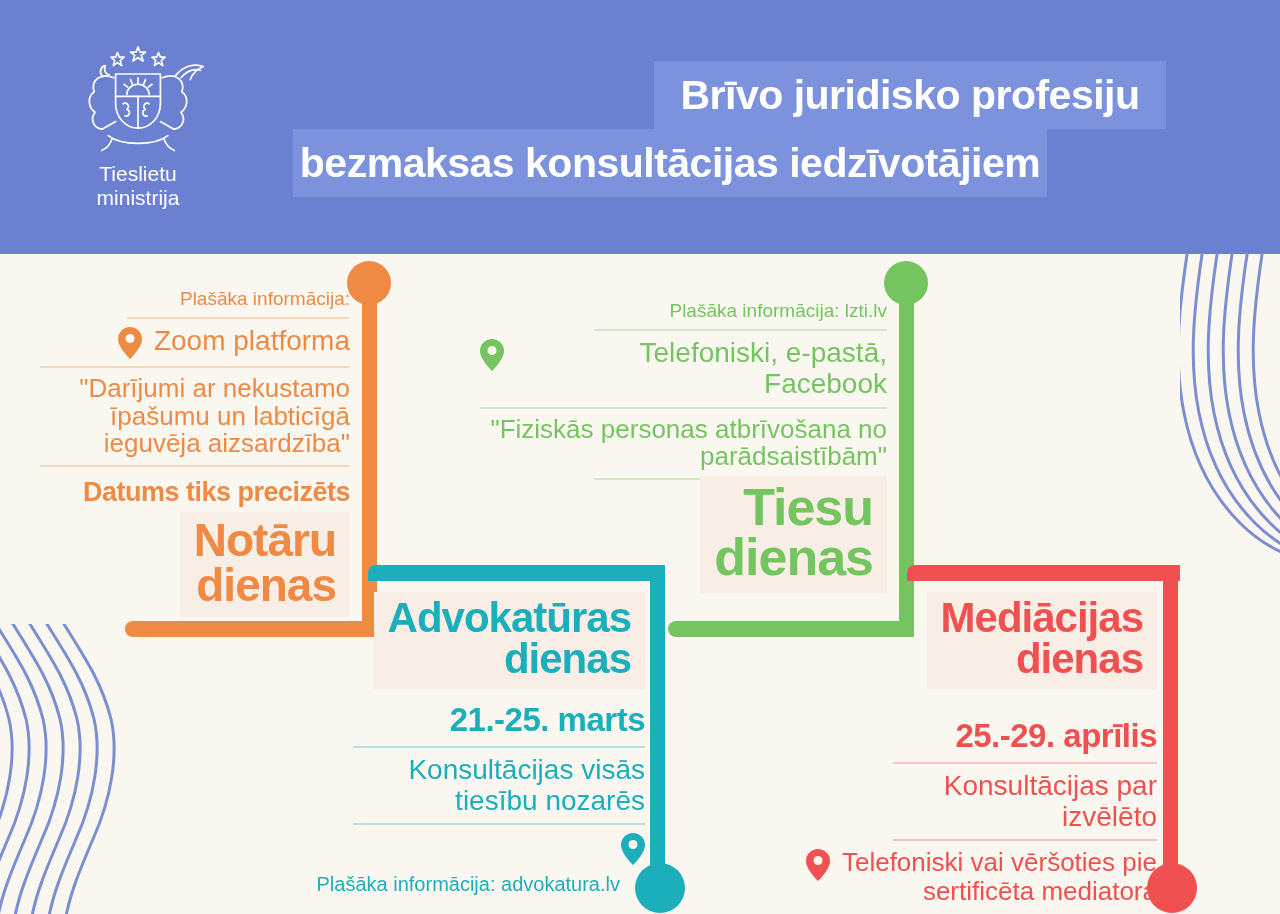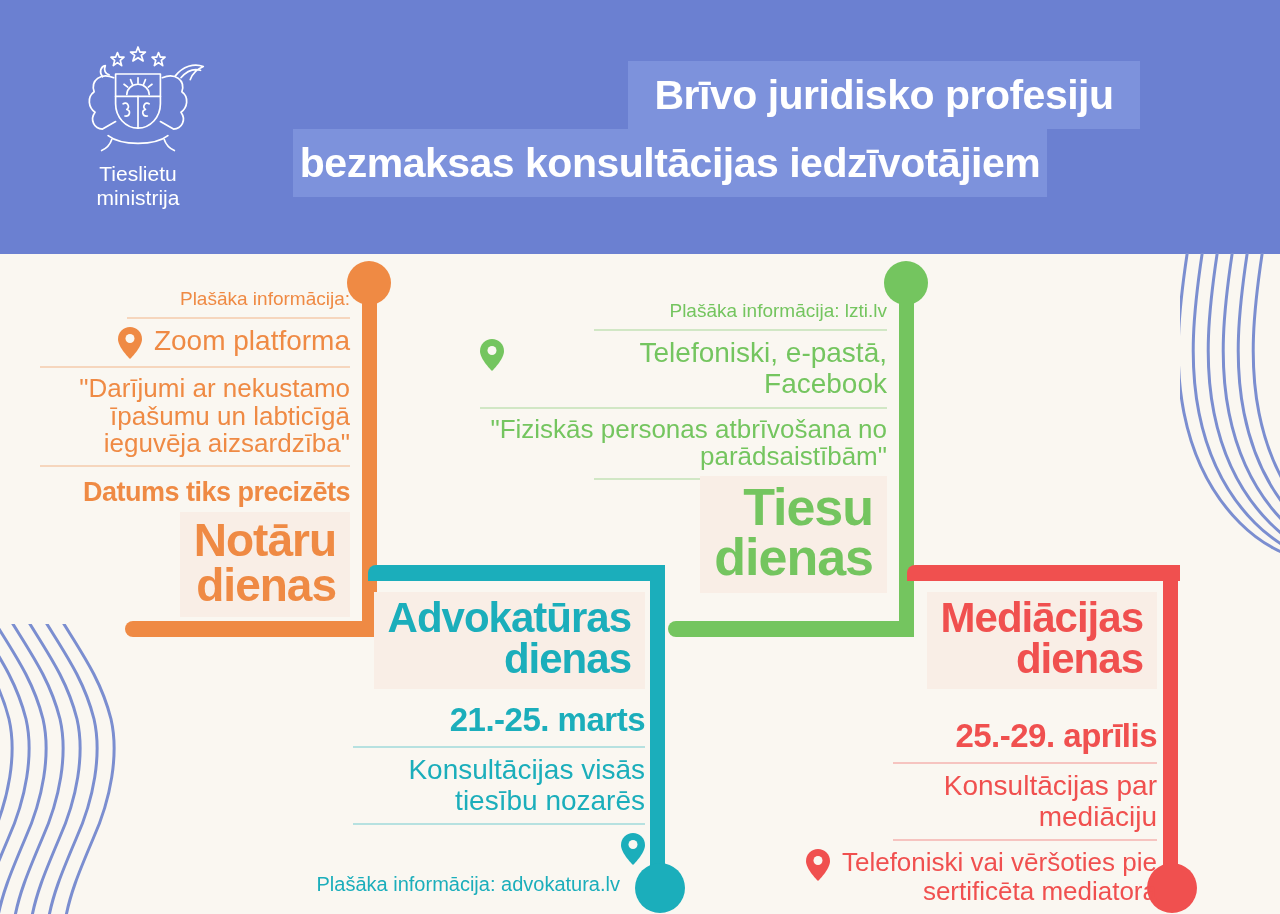--- a/index.html
+++ b/index.html
@@ -10,21 +10,21 @@
   }
   
   .hdr{position:absolute;left:0;top:0;width:1280px;height:254px;background:#6B80D1;}
   .logo{position:absolute;left:58px;top:46px;width:160px;text-align:center;color:#fff;}
   .logo svg{display:block;margin:0 auto;}
   .logo-label{margin-top:4px;font-size:21px;color:#fff;}
   .title-box{
     position:absolute;background:#7D92DC;color:#fff;font-weight:700;
     font-size:41px;letter-spacing:-0.5px;text-align:center;line-height:68px;height:68px;
   }
-  .title1{left:628px;top:61px;width:512px;}
+  .title1{left:654px;top:61px;width:512px;}
   .title2{left:293px;top:129px;width:754px;}
   
   .waves{position:absolute;pointer-events:none;}
   .wave-tr{right:0;top:253px;}
   .wave-bl{left:0;bottom:0;}
   .waves path{fill:none;stroke:#7B8ED0;stroke-width:3;}
   
   .bar,.dot{position:absolute;}
   .dot{border-radius:50%;}
   .o-dot{left:347px;top:261px;width:44px;height:44px;background:#EF8A44;}
@@ -220,21 +220,21 @@
   <section class="col col-medi">
     <div>
       <div class="bigbox">
         <div>Mediācijas</div>
         <div>dienas</div>
       </div>
     </div>
     <div class="date">25.-29. aprīlis</div>
     <div class="divider inset"></div>
     <div class="desc">Konsultācijas par</div>
-    <div class="desc">mediāciju</div>
+    <div class="desc">izvēlēto</div>
     <div class="divider inset"></div>
     <div class="loc-row">
       <svg class="pin" width="24" height="32" viewBox="0 0 24 32">
         <path d="M12 0C5.4 0 0 5.4 0 12c0 8.5 12 20 12 20s12-11.5 12-20C24 5.4 18.6 0 12 0z" fill="#F0504F"></path>
         <circle cx="12" cy="11.5" r="4.5" fill="#FAF7F1"></circle>
       </svg>
       <span class="txt two">
         <div>Telefoniski vai vēršoties pie</div>
         <div>sertificēta mediatora</div>
       </span>

